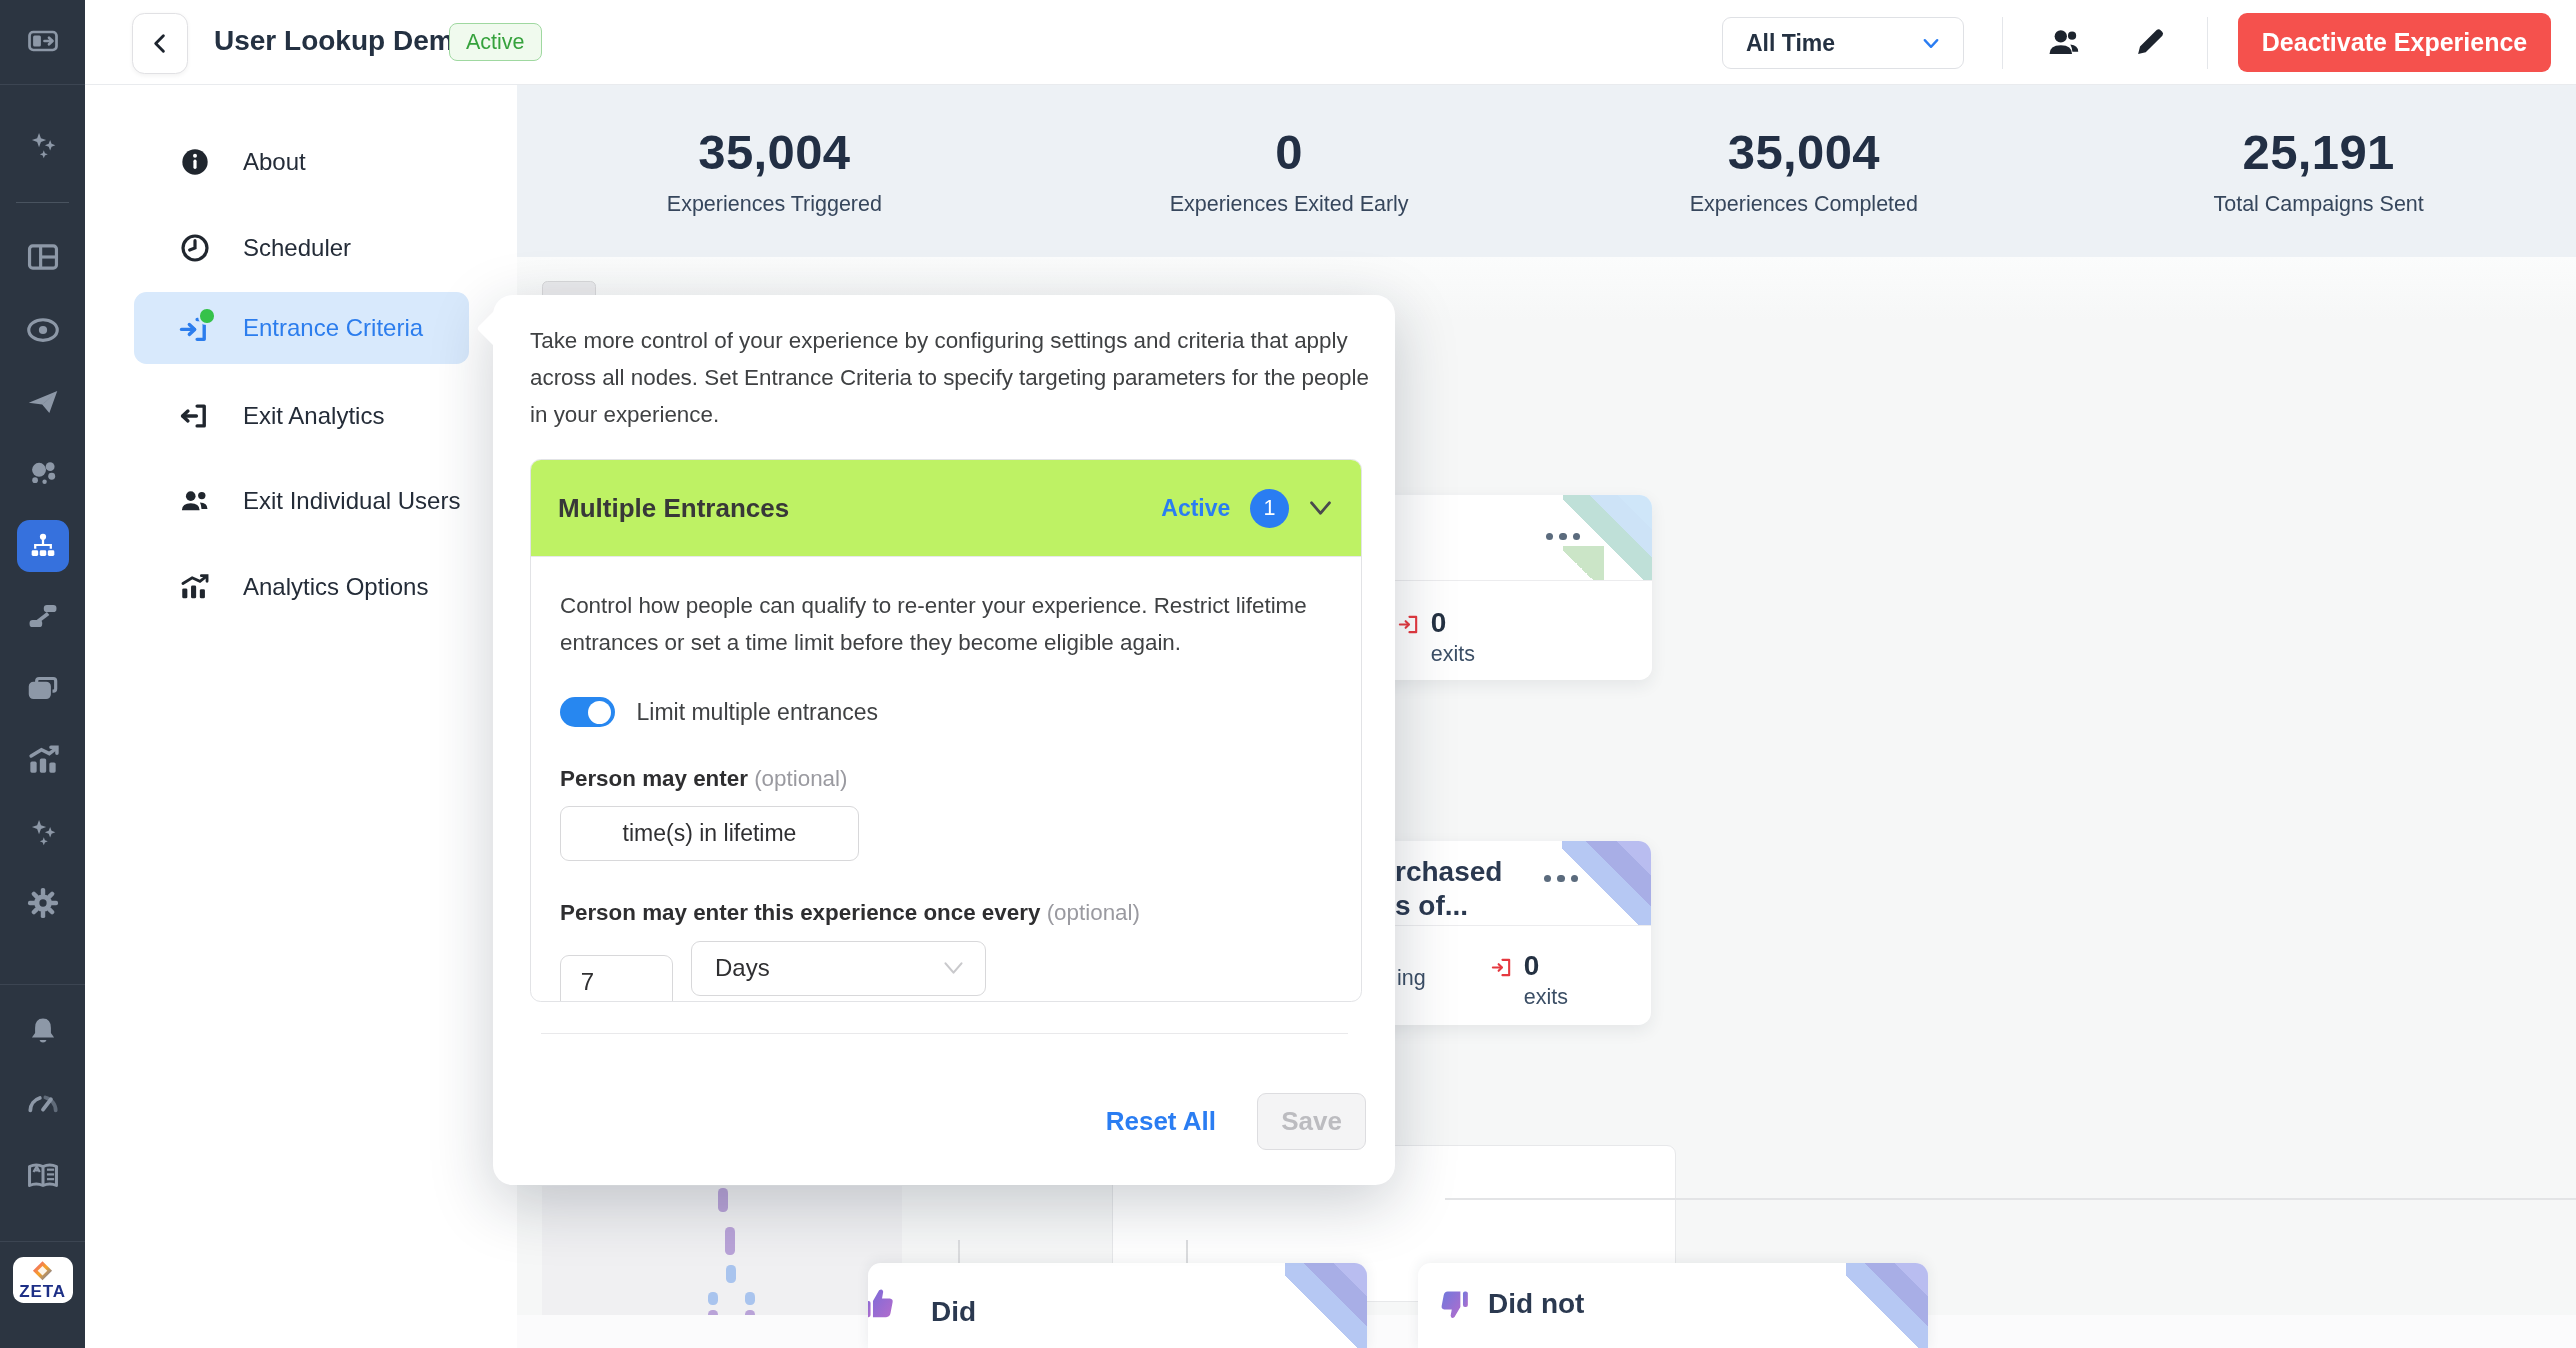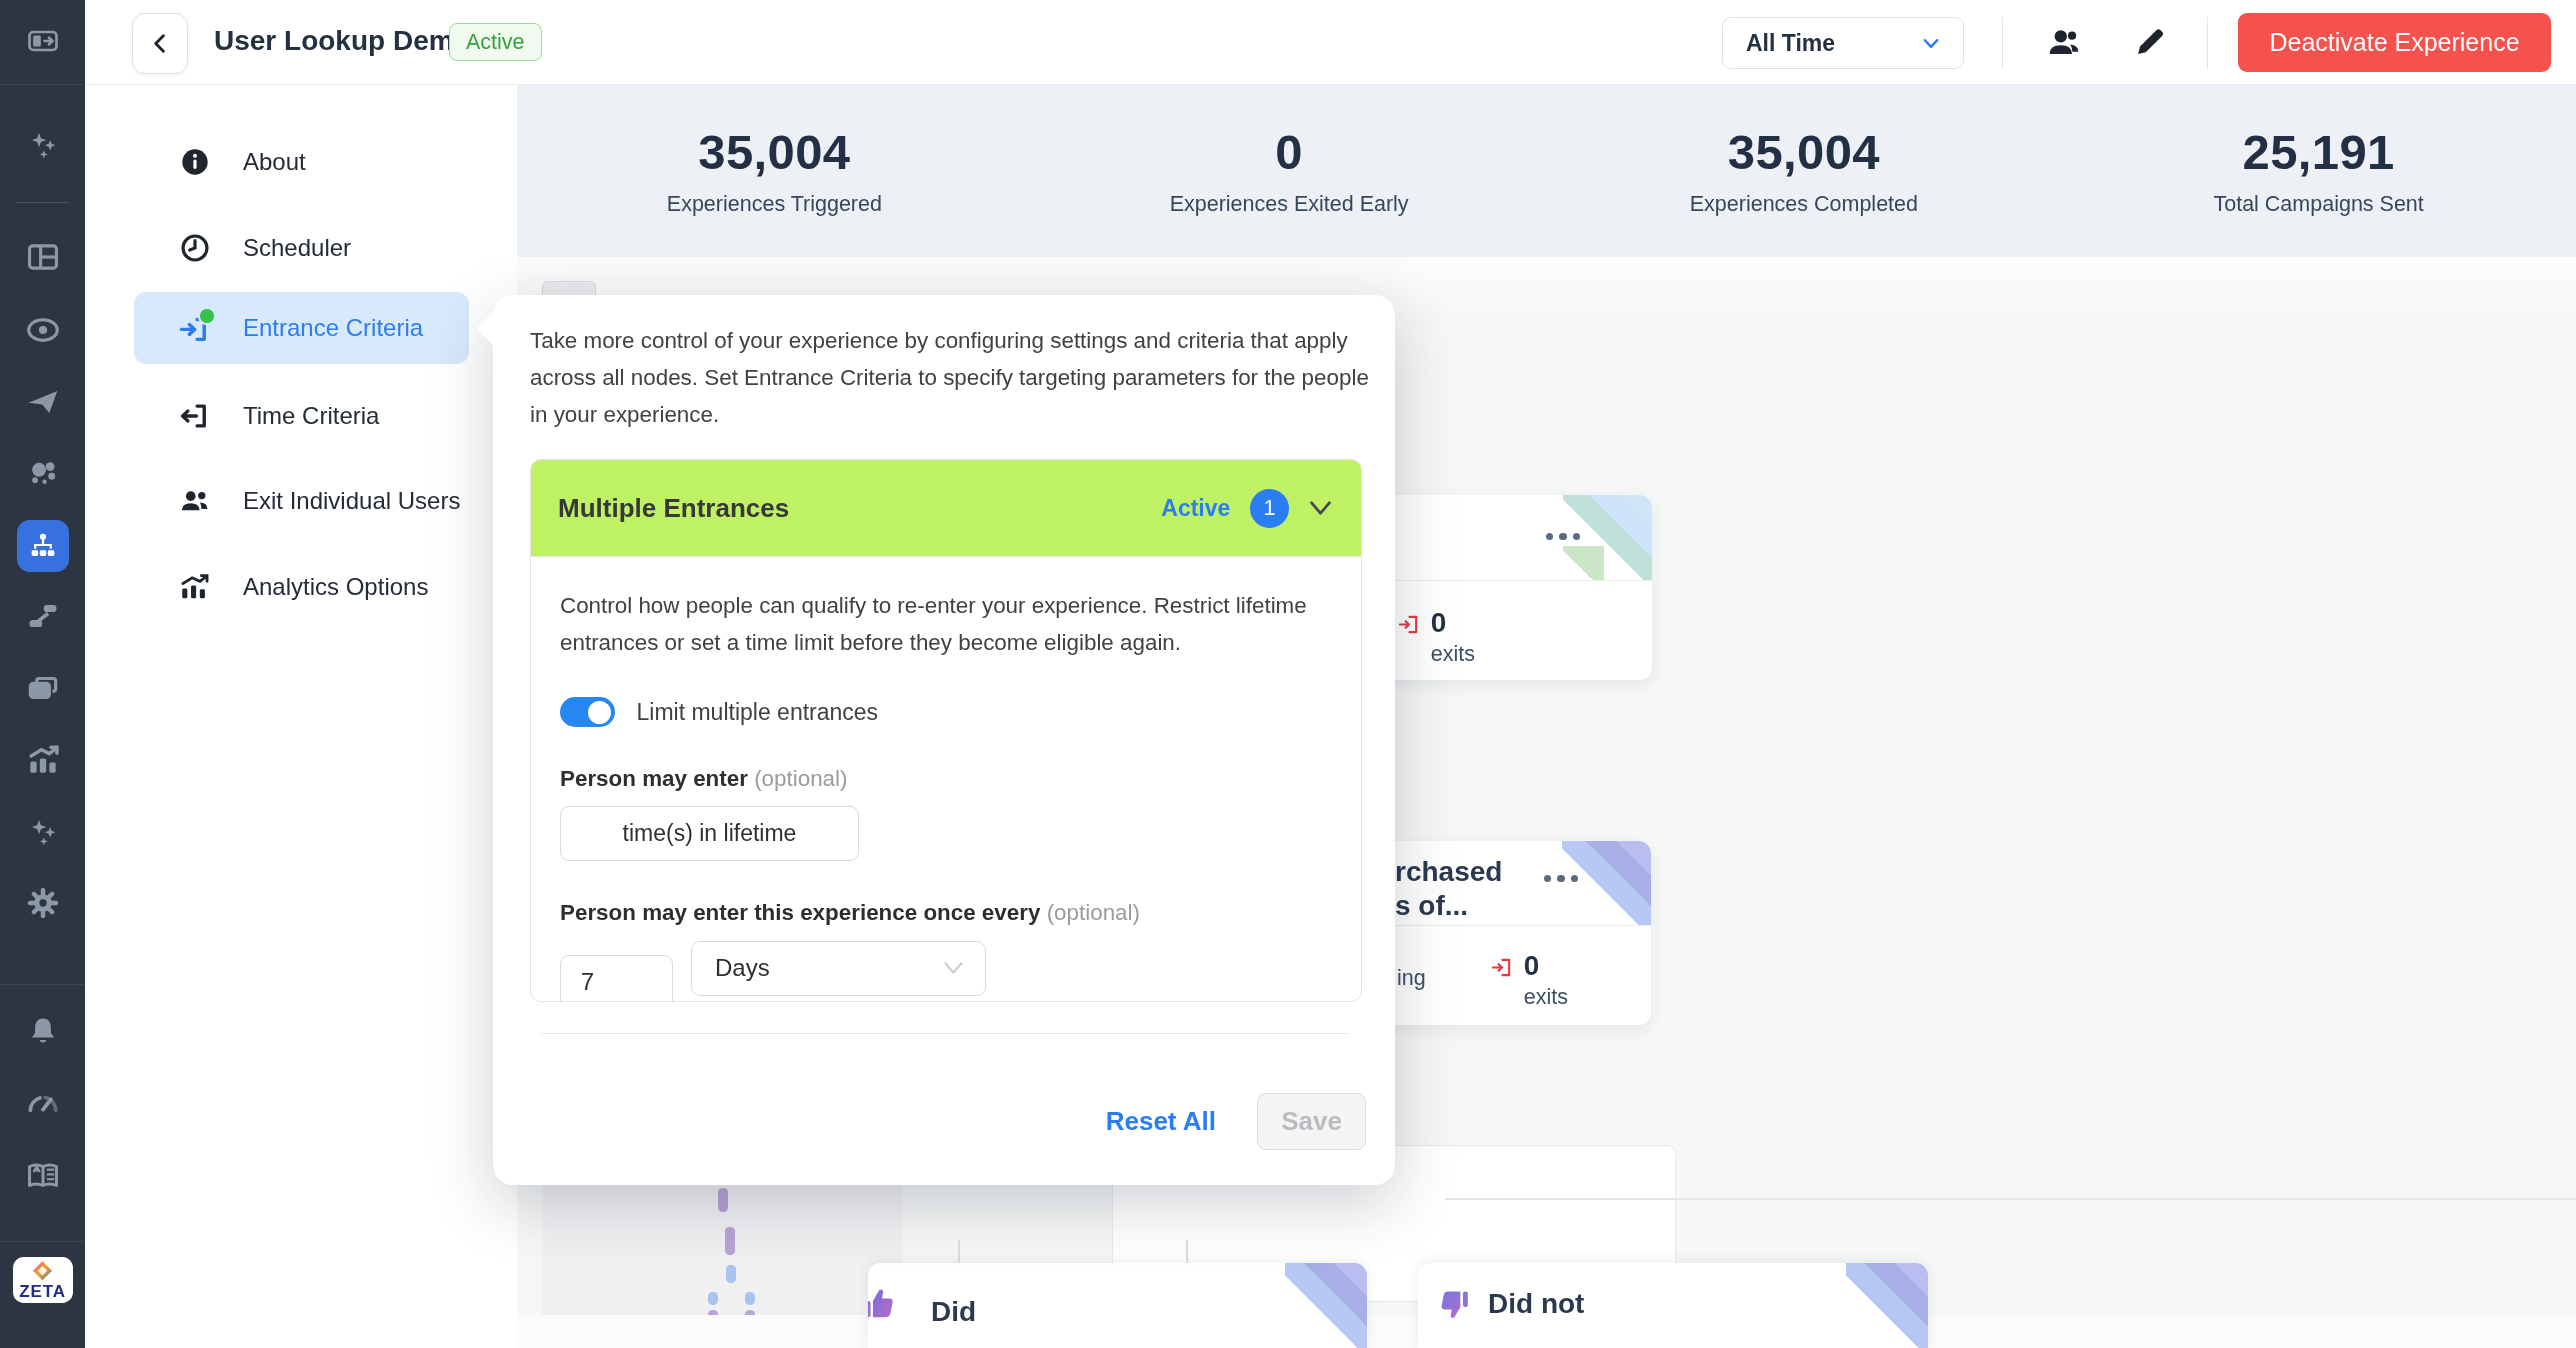--- a/index.html
+++ b/index.html
@@ -23,21 +23,21 @@
 
   
   .header{left:85px;top:0;width:2491px;height:84px;background:#fff;border-bottom:0.9px solid #e9ebee;z-index:25;}
   .back-btn{position:absolute;left:47px;top:12.5px;width:54px;height:59px;border:0.9px solid #e1e1e4;border-radius:12.5px;background:#fff;box-shadow:0 1.8px 4.5px rgba(0,0,0,.05);display:flex;align-items:center;justify-content:center;cursor:pointer;}
   .htitle{position:absolute;left:129px;top:25px;font-size:28px;font-weight:700;color:#243142;}
   .hbadge{position:absolute;left:364px;top:23px;height:36px;padding:0 16px;border:0.9px solid #9fd8a0;background:#f0faee;border-radius:8px;color:#36a23d;font-size:21.5px;display:flex;align-items:center;}
   .time-sel{position:absolute;left:1637px;top:17px;width:242px;height:52px;border:0.9px solid #dfe1e5;border-radius:9px;background:#fff;display:flex;align-items:center;justify-content:space-between;padding:0 23px;box-sizing:border-box;cursor:pointer;}
   .time-sel span{font-size:23px;font-weight:700;color:#243142;}
   .hdiv{position:absolute;top:17px;width:0.9px;height:52px;background:#e4e6ea;}
   .hic{position:absolute;top:23px;cursor:pointer;}
-  .deact{position:absolute;left:2153px;top:12.5px;width:313px;height:59px;background:#f5514d;border:none;border-radius:9px;color:#fff;font-size:25px;font-weight:400;font-family:"Liberation Sans",sans-serif;cursor:pointer;}
+  .deact{position:absolute;left:2153px;top:12.5px;width:313px;height:59px;background:#f5514d;border:none;border-radius:9px;color:#fff;font-size:25px;font-weight:700;font-family:"Liberation Sans",sans-serif;cursor:pointer;}
 
   
   .statbar{left:517px;top:84px;width:2059px;height:173px;background:#edf1f5;display:flex;z-index:5;}
   .stat{flex:1;display:flex;flex-direction:column;align-items:center;justify-content:center;}
   .stat .v{font-size:49px;font-weight:800;color:#222f44;letter-spacing:0.4px;}
   .stat .l{font-size:21.5px;color:#36465c;margin-top:12.5px;}
 
   
   .canvas{left:517px;top:257px;width:2059px;height:1092px;background:linear-gradient(180deg,#fbfcfc 0,#f6f7f7 63px,#f6f7f7 100%);z-index:1;}
   .ccard{position:absolute;background:#fff;border-radius:12.5px;box-shadow:0 5.4px 16px rgba(40,50,70,.08);overflow:hidden;}
@@ -252,21 +252,21 @@
       <span>Scheduler</span>
     </div>
     <div class="nav-item" style="top:296px;">
       <span class="nic">
         <svg width="34" height="34" viewBox="0 0 24 24" fill="none" stroke="#20262e" stroke-width="2.4" stroke-linecap="round" stroke-linejoin="round">
             <path d="M13.5 5 h5 v14 h-5"></path>
             <line x1="13" y1="12" x2="3.5" y2="12"></line>
             <polyline points="7,8.5 3.2,12 7,15.5"></polyline>
           </svg>
       </span>
-      <span>Time Criteria</span>
+      <span>Exit Analytics</span>
     </div>
     <div class="nav-item" style="top:381px;">
       <span class="nic">
         <svg width="34" height="34" viewBox="0 0 24 24" fill="#20262e">
             <circle cx="9" cy="8.6" r="3.4"></circle>
             <path d="M2.8 18.6 q0-5 6.2-5 t6.2 5 z"></path>
             <circle cx="16.8" cy="8.2" r="2.6"></circle>
             <path d="M15.5 13.1 q5.3.2 5.3 4.6 h-4.2 q-.2-3-1.1-4.6 z"></path>
           </svg>
       </span>

